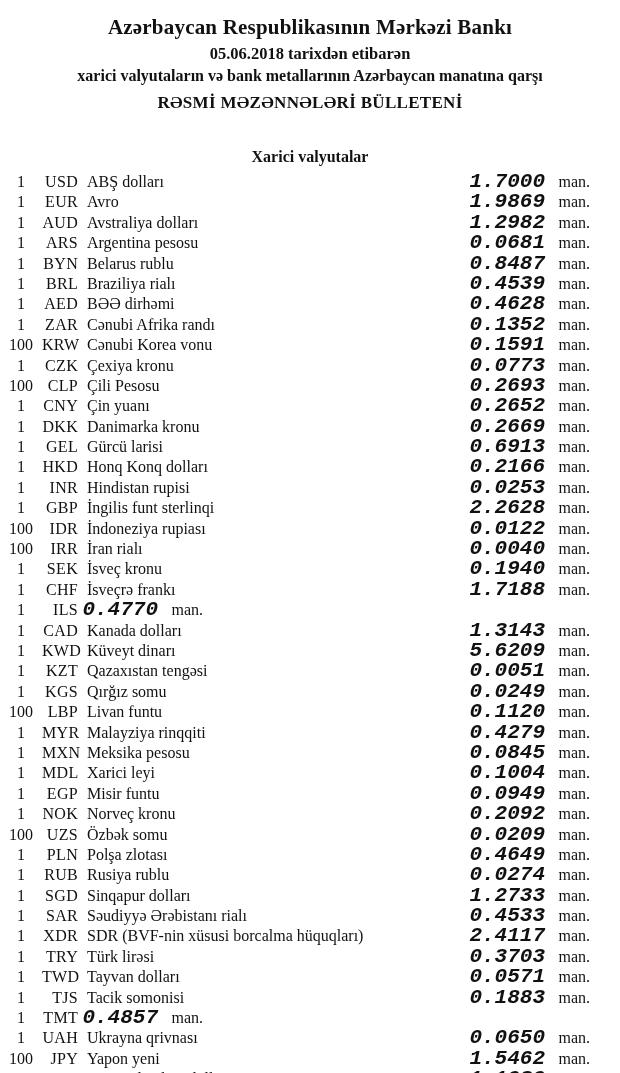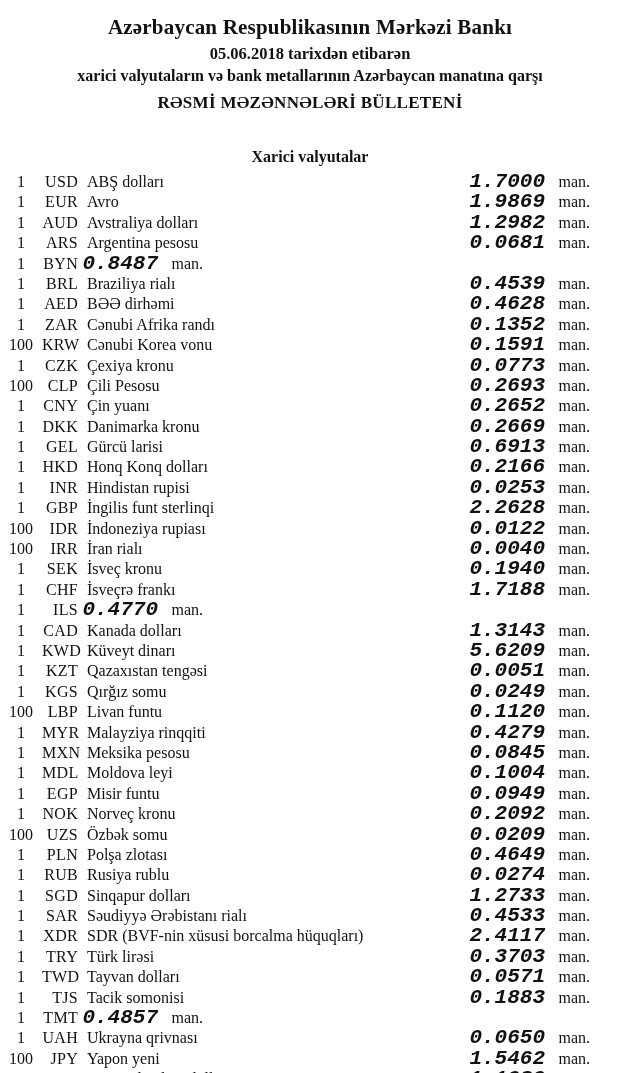--- a/index.html
+++ b/index.html
@@ -139,20 +139,21 @@
     <span class="cell-qty">1</span>
     <span class="cell-code">ARS</span>
     <span class="cell-name">Argentina pesosu</span>
     <span class="cell-rate">0.0681</span>
     <span class="cell-unit">man.</span>
   </div>
 
   <div class="row">
     <span class="cell-qty">1</span>
     <span class="cell-code">BYN</span>
+    <span class="cell-name">Belarus rublu</span>
     <span class="cell-rate">0.8487</span>
     <span class="cell-unit">man.</span>
   </div>
 
   <div class="row">
     <span class="cell-qty">1</span>
     <span class="cell-code">BRL</span>
     <span class="cell-name">Braziliya rialı</span>
     <span class="cell-rate">0.4539</span>
     <span class="cell-unit">man.</span>
@@ -337,21 +338,21 @@
     <span class="cell-qty">1</span>
     <span class="cell-code">MXN</span>
     <span class="cell-name">Meksika pesosu</span>
     <span class="cell-rate">0.0845</span>
     <span class="cell-unit">man.</span>
   </div>
 
   <div class="row">
     <span class="cell-qty">1</span>
     <span class="cell-code">MDL</span>
-    <span class="cell-name">Moldova leyi</span>
+    <span class="cell-name">Xarici leyi</span>
     <span class="cell-rate">0.1004</span>
     <span class="cell-unit">man.</span>
   </div>
 
   <div class="row">
     <span class="cell-qty">1</span>
     <span class="cell-code">EGP</span>
     <span class="cell-name">Misir funtu</span>
     <span class="cell-rate">0.0949</span>
     <span class="cell-unit">man.</span>

